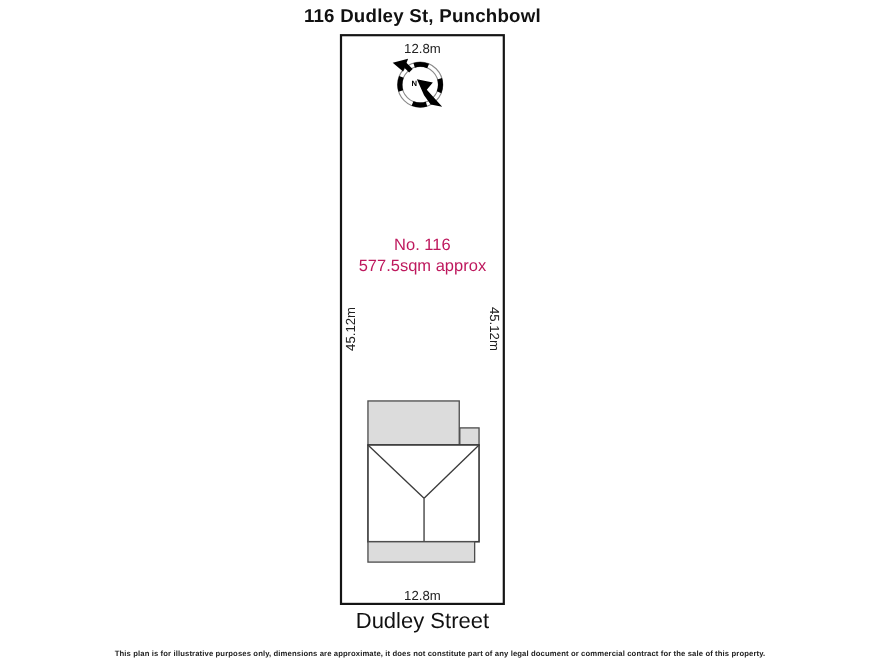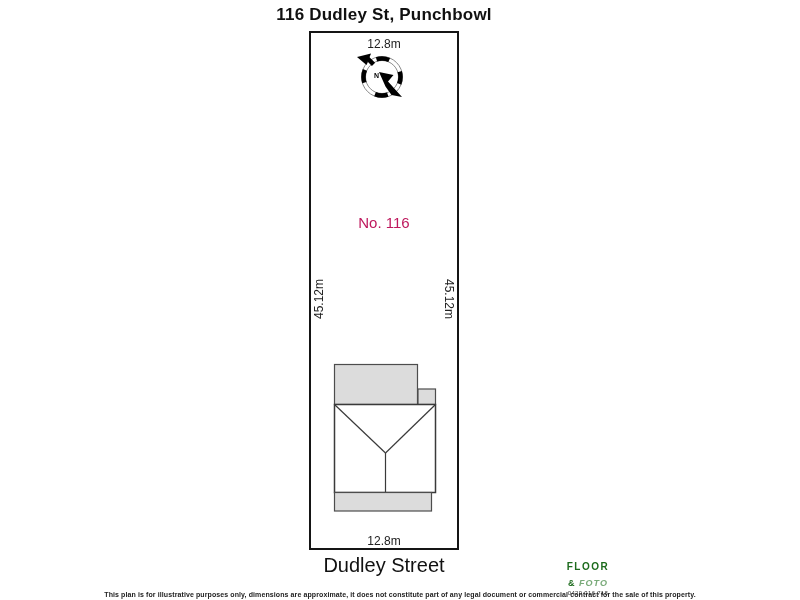--- a/index.html
+++ b/index.html
@@ -46,20 +46,21 @@
       <circle cx="27" cy="27" r="16.5" fill="none" stroke="#8a8a8a" stroke-width="1"></circle>
       <circle cx="27" cy="27" r="18.5" fill="none" stroke="#000" stroke-width="4.5" stroke-dasharray="13 16" stroke-dashoffset="6"></circle>
       <polygon points="2,7 16,3.5 11.5,15"></polygon>
       <rect x="11" y="9" width="9" height="4.5" transform="rotate(45 15.5 11)"></rect>
       <polygon points="24,22 38.5,25 33,31.5 47,47 36.5,45 30.5,36.5"></polygon>
       <text x="19" y="28" font-size="7" font-weight="bold" fill="#000">N</text>
     </svg>
 
     <div id="lot-text">
       <div>No. 116</div>
+      <div>577.5sqm approx</div>
     </div>
 
     <div id="dim-left" class="dim">45.12m</div>
     <div id="dim-right" class="dim">45.12m</div>
 
     <svg id="house" width="104" height="150" viewBox="0 0 104 150">
       <rect x="1.5" y="1.5" width="83" height="40" fill="#dcdcdc" stroke="#4d4d4d" stroke-width="1.2"></rect>
       <rect x="85" y="26" width="17.5" height="15.5" fill="#dcdcdc" stroke="#4d4d4d" stroke-width="1.2"></rect>
       <rect x="1.5" y="41.5" width="101" height="88" fill="#ffffff" stroke="#3a3a3a" stroke-width="1.5"></rect>
       <g stroke="#3a3a3a" stroke-width="1.2">
@@ -68,24 +69,16 @@
         <line x1="52.5" y1="90" x2="52.5" y2="129.5"></line>
       </g>
       <rect x="1.5" y="129.5" width="97" height="18.5" fill="#dcdcdc" stroke="#4d4d4d" stroke-width="1.2"></rect>
     </svg>
 
     <div id="dim-bottom" class="dim">12.8m</div>
   </div>
 
   <div id="street-label" class="centered-band">Dudley Street</div>
 
-  <div id="logo">
-    <div id="logo-top">FLOOR</div>
-    <div>
-      <span id="logo-amp">&amp;</span>
-      <span id="logo-script">FOTO</span>
-    </div>
-    <div id="logo-phone">0429 316 718</div>
-  </div>
 
   <div id="disclaimer">This plan is for illustrative purposes only, dimensions are approximate, it does not constitute part of any legal document or commercial contract for the sale of this property.</div>
 
 </div>
 
 </body></html>

